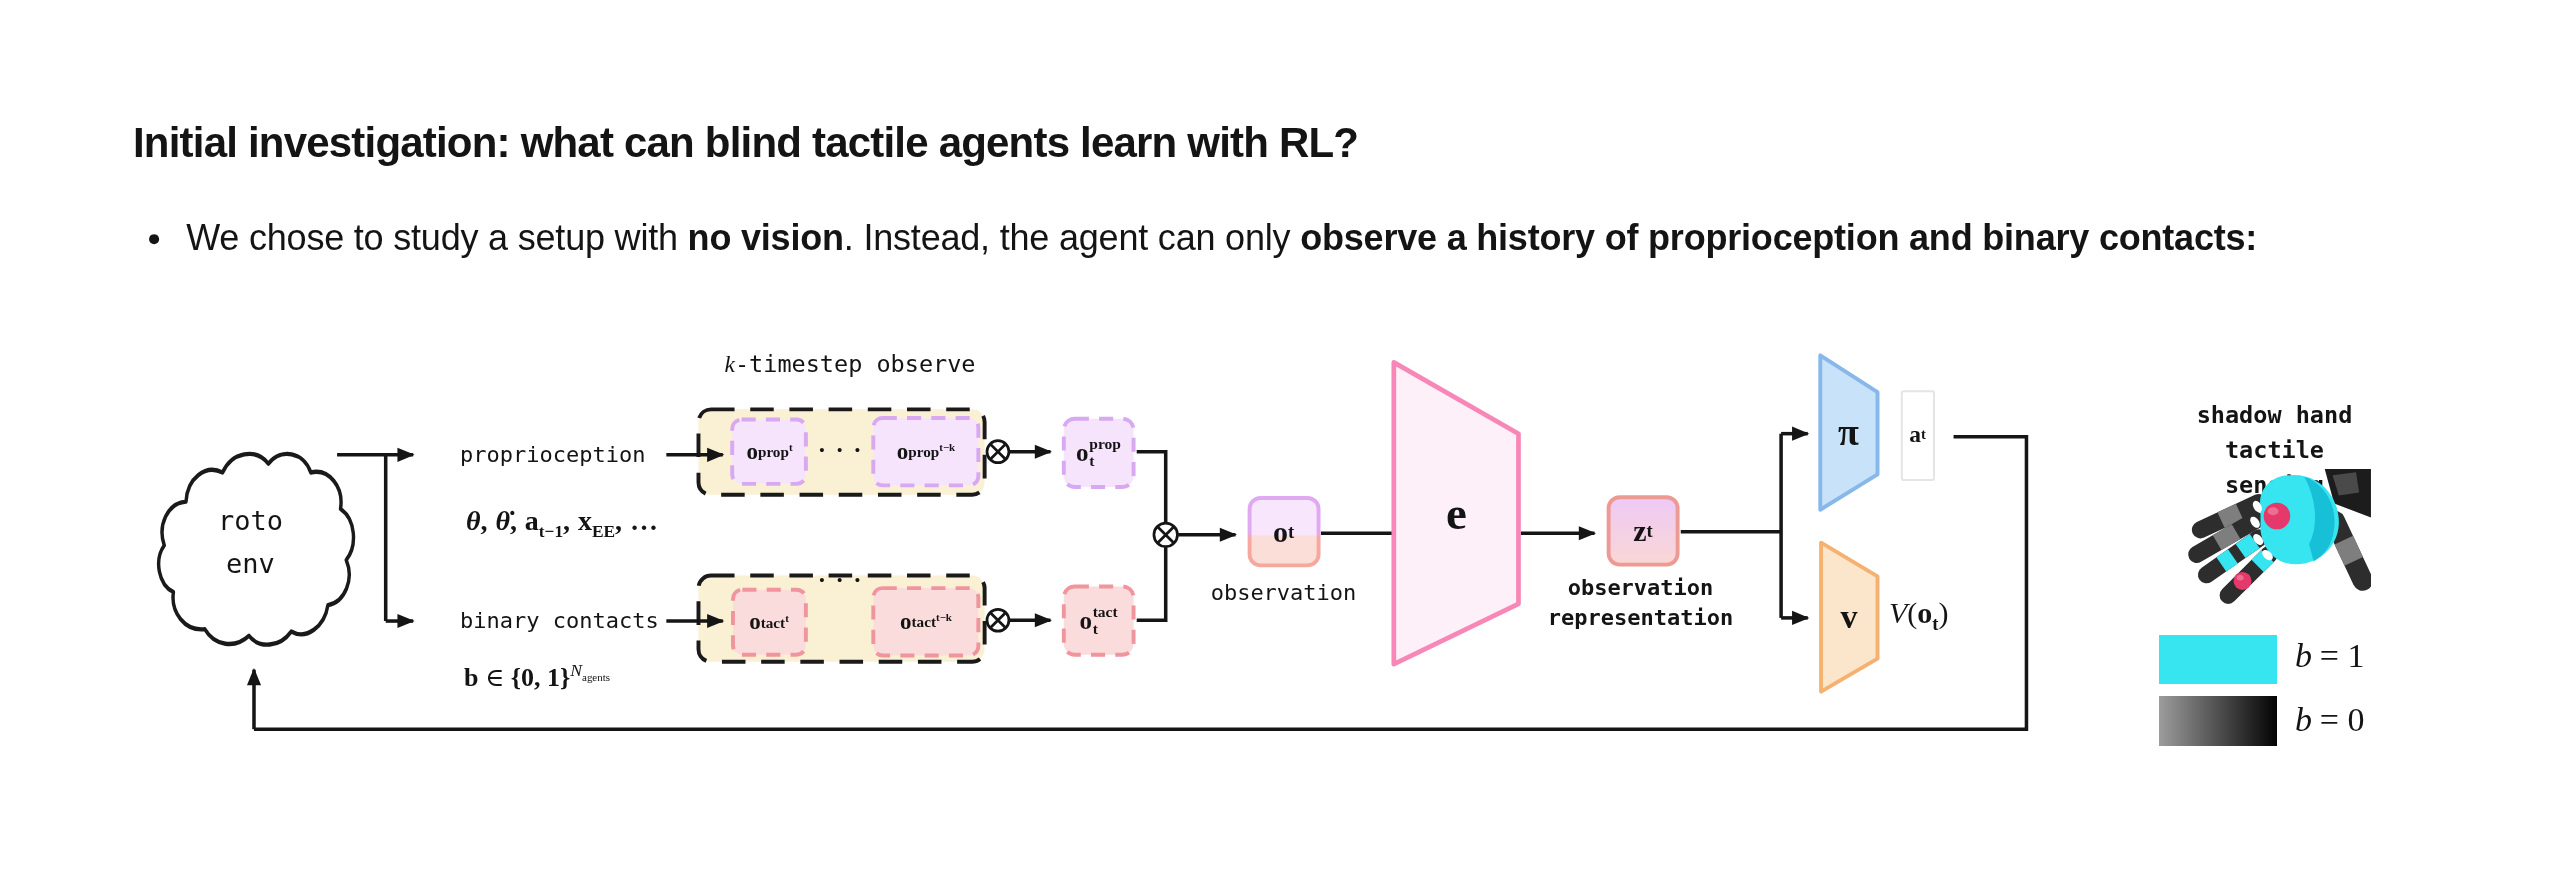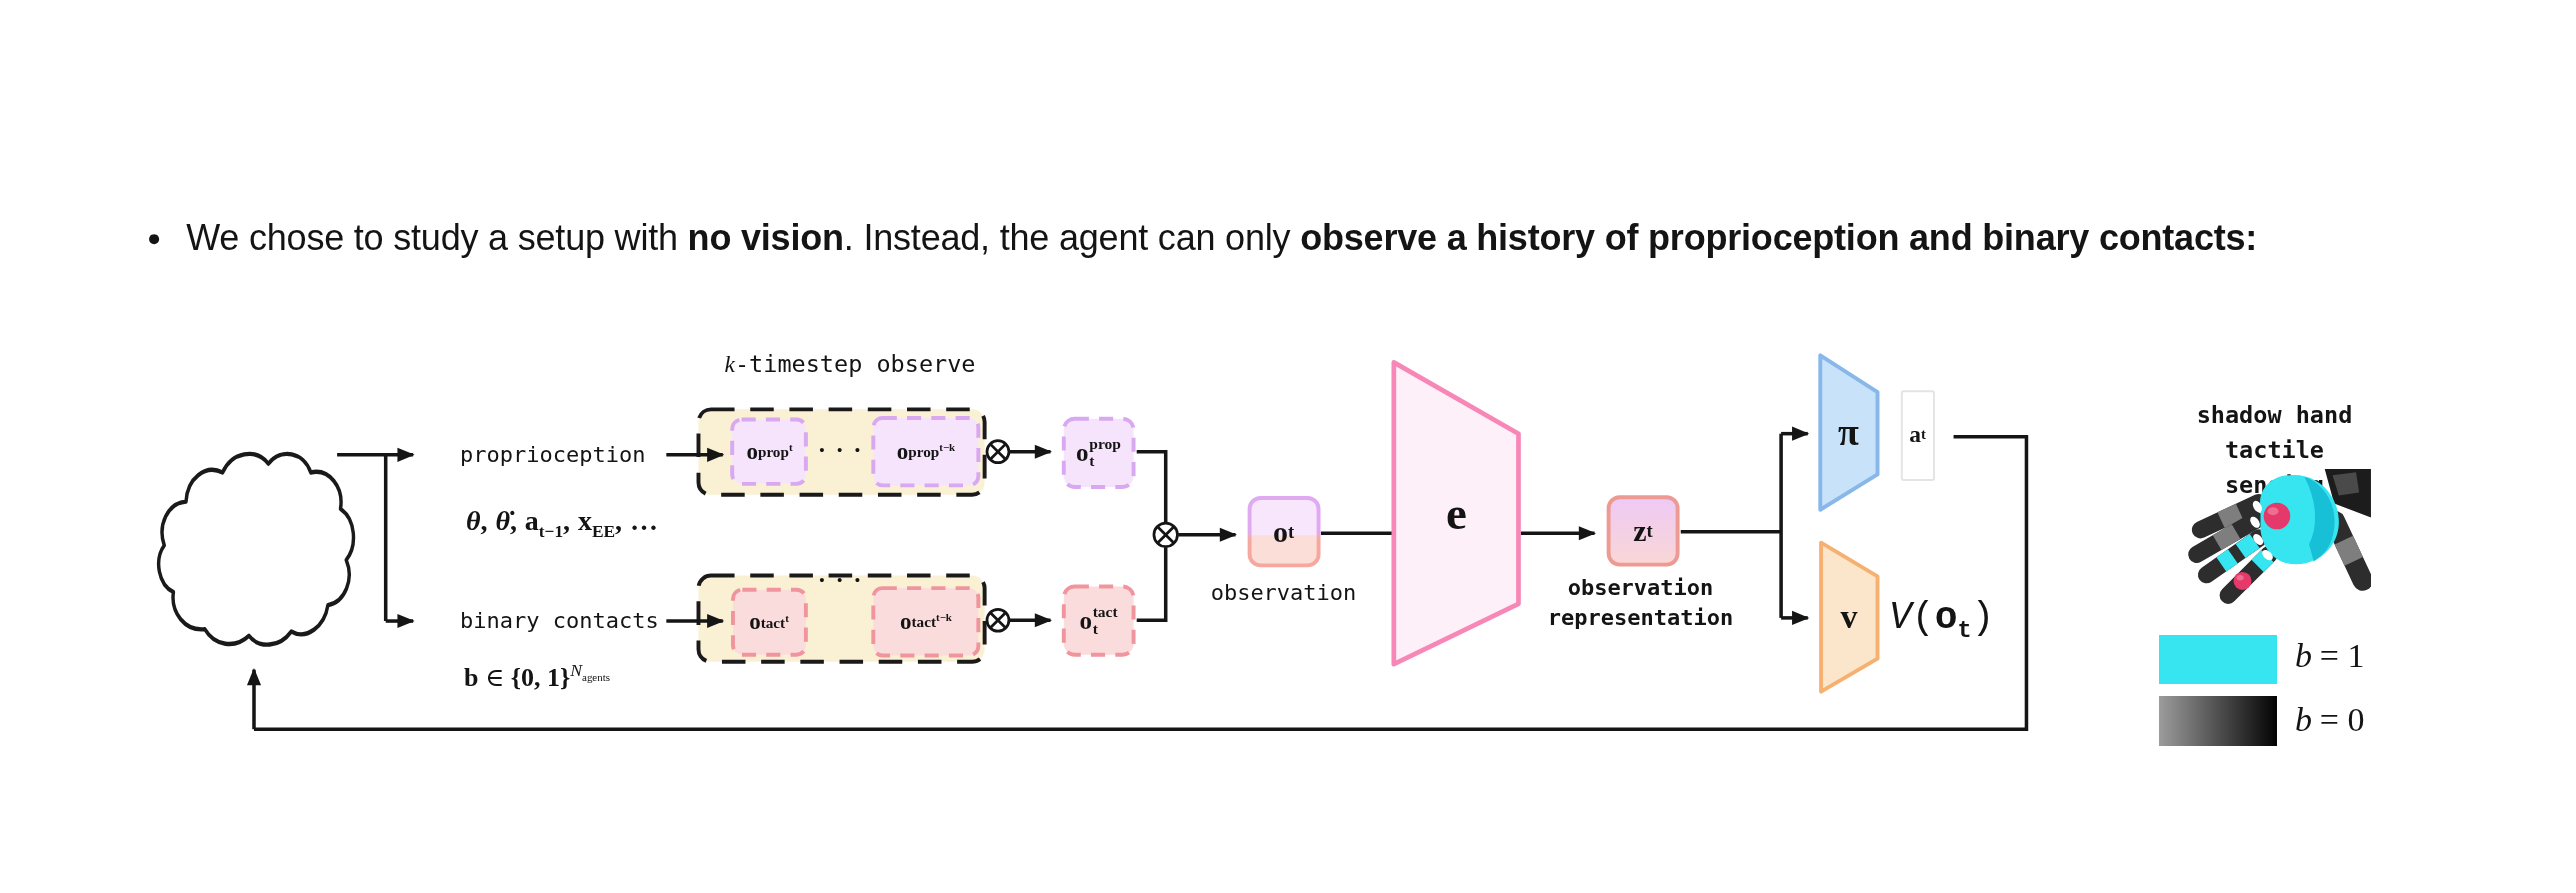--- a/index.html
+++ b/index.html
@@ -34,20 +34,21 @@
               background:linear-gradient(90deg,var(--grad_start),var(--grad_end));}
   .legend-txt{position:absolute;left:2295px;font-size:34px;font-family:"Liberation Serif","DejaVu Serif",serif;white-space:nowrap;}
   .legend-txt i{margin-right:7.8px;}
   svg{display:block;}
 </style>
 </head>
 <body>
 
 <div class="canvas">
 
+  <h1 class="title">Initial investigation: what can blind tactile agents learn with RL?</h1>
   <div class="bullet-row">
     <span class="bullet-dot">●</span>
     <p class="bullet-text"><span>We chose to study a setup with </span><span class="bold">no vision</span><span>. Instead, the agent can only </span><span class="bold">observe a history of proprioception and binary contacts:</span></p>
   </div>
 
   <svg class="abs" style="left:0;top:0;" width="2576" height="894" viewBox="0 0 3286 1140">
     <defs>
       <marker id="arr" markerUnits="userSpaceOnUse" markerWidth="30" markerHeight="24" refX="21" refY="10" orient="auto">
         <path d="M1,1 L23,10 L1,19 Z" fill="#151515"></path>
       </marker>
@@ -124,20 +125,24 @@
     <polygon points="2322,453 2395,500 2395,605 2322,650" fill="var(--pi_fill)" stroke="var(--pi_border)" stroke-width="5" stroke-linejoin="round"></polygon>
     <polygon points="2323,692 2395,735 2395,840 2323,882" fill="var(--v_fill)" stroke="var(--v_border)" stroke-width="5" stroke-linejoin="round"></polygon>
 
     <rect x="1594" y="635" width="88" height="86" rx="14" fill="url(#g_ot)" stroke="url(#g_otb)" stroke-width="5"></rect>
     <rect x="2052" y="634" width="88" height="86" rx="14" fill="url(#g_zt)" stroke="var(--z_border)" stroke-width="5"></rect>
     <rect x="2426" y="499" width="41" height="113" rx="2" fill="#ffffff" stroke="var(--at_border)" stroke-width="2.5"></rect>
   </svg>
 
   <div class="abs mono histlbl" style="left:709px;top:350px;width:282px;text-align:center;font-size:23.5px;"><i class="serif">k</i><span>-timestep observe</span></div>
 
+  <div class="abs mono" style="left:166px;top:500px;width:169px;text-align:center;font-size:27px;line-height:1.58;">
+    <div>roto</div>
+    <div>env</div>
+  </div>
 
   <div class="abs mono" style="left:460px;top:442px;">proprioception</div>
   <div class="abs mono" style="left:460px;top:608px;">binary contacts</div>
 
   <div class="abs mathline" style="left:466px;top:505px;font-size:28px;">
     <span class="mi">θ</span><span class="sep">,</span><span class="mi">θ̇</span><span class="sep">,</span><span>a</span><sub style="font-size:0.62em;margin-top:20px;">t−1</sub><span class="sep">,</span><span>x</span><sub style="font-size:0.62em;">EE</sub><span class="sep">,</span><span>…</span>
   </div>
 
   <div class="abs mathline" style="left:464px;top:660px;font-size:26px;">
     <span>b</span>
@@ -196,21 +201,21 @@
     <div>observation</div>
     <div>representation</div>
   </div>
 
   <div class="abs ctr boxlbl" style="left:1820px;top:355px;width:57px;height:154px;font-size:38px;">π</div>
   <div class="abs ctr boxlbl" style="left:1901px;top:390px;width:33px;height:89px;font-size:23.5px;">
       <span>a</span>
       <sub style="font-size:0.62em;">t</sub>
     </div>
   <div class="abs ctr boxlbl" style="left:1821px;top:542px;width:56px;height:149px;font-size:34px;">v</div>
-  <div class="abs serif" style="left:1889px;top:596px;font-size:38px;white-space:nowrap;font-family:Liberation Mono, monospace;"><i>V</i><span>(</span><b>o</b><sub style="font-size:0.62em;"><b>t</b></sub><span>)</span></div>
+  <div class="abs serif" style="left:1889px;top:596px;font-size:30px;white-space:nowrap;"><i>V</i><span>(</span><b>o</b><sub style="font-size:0.62em;"><b>t</b></sub><span>)</span></div>
 
   <div class="abs mono two-line" style="left:2170px;top:398px;width:209px;font-size:23.5px;line-height:1.48;">
     <div>shadow hand</div>
     <div>tactile sensing</div>
   </div>
 
   <svg class="abs" style="left:2179px;top:469px;" width="192" height="166" viewBox="0 0 245 212">
 
     <path d="M 186 0 L 245 0 L 245 62 L 198 44 Z" fill="#1c1c1c"></path>
     <path d="M 196 8 L 226 4 L 230 30 L 204 34 Z" fill="#4a4a4a"></path>

